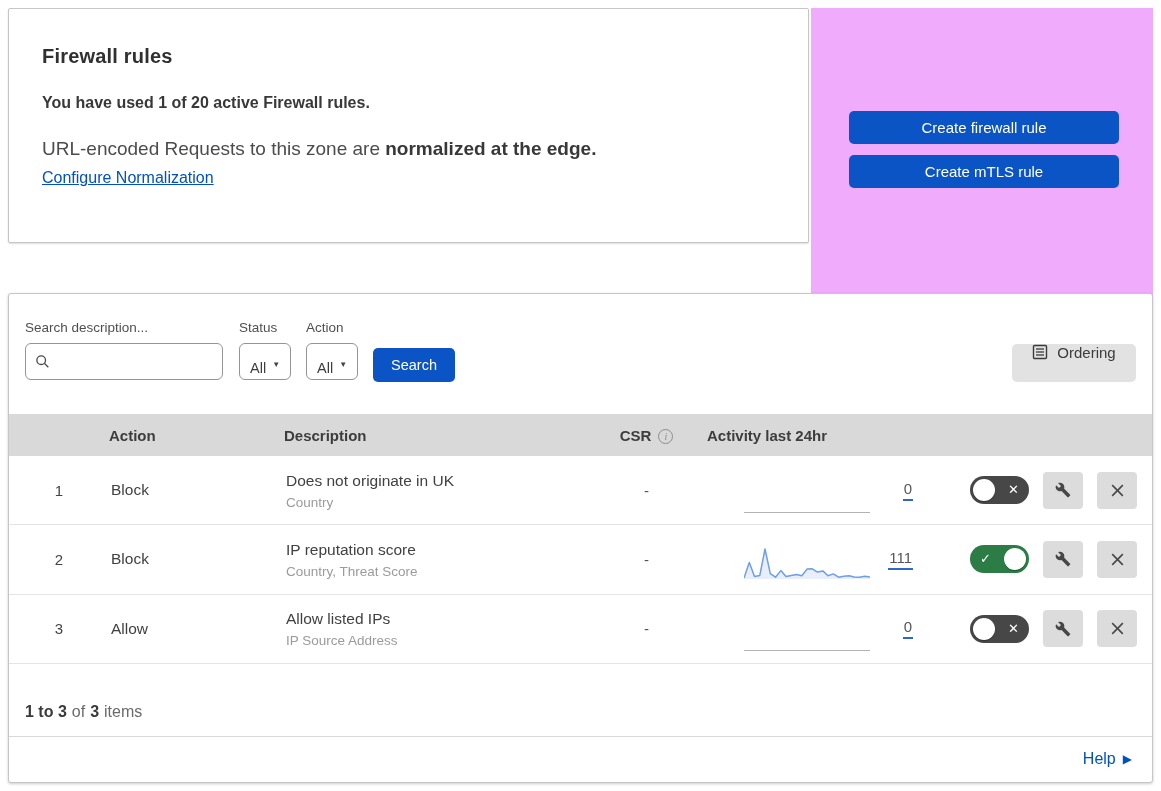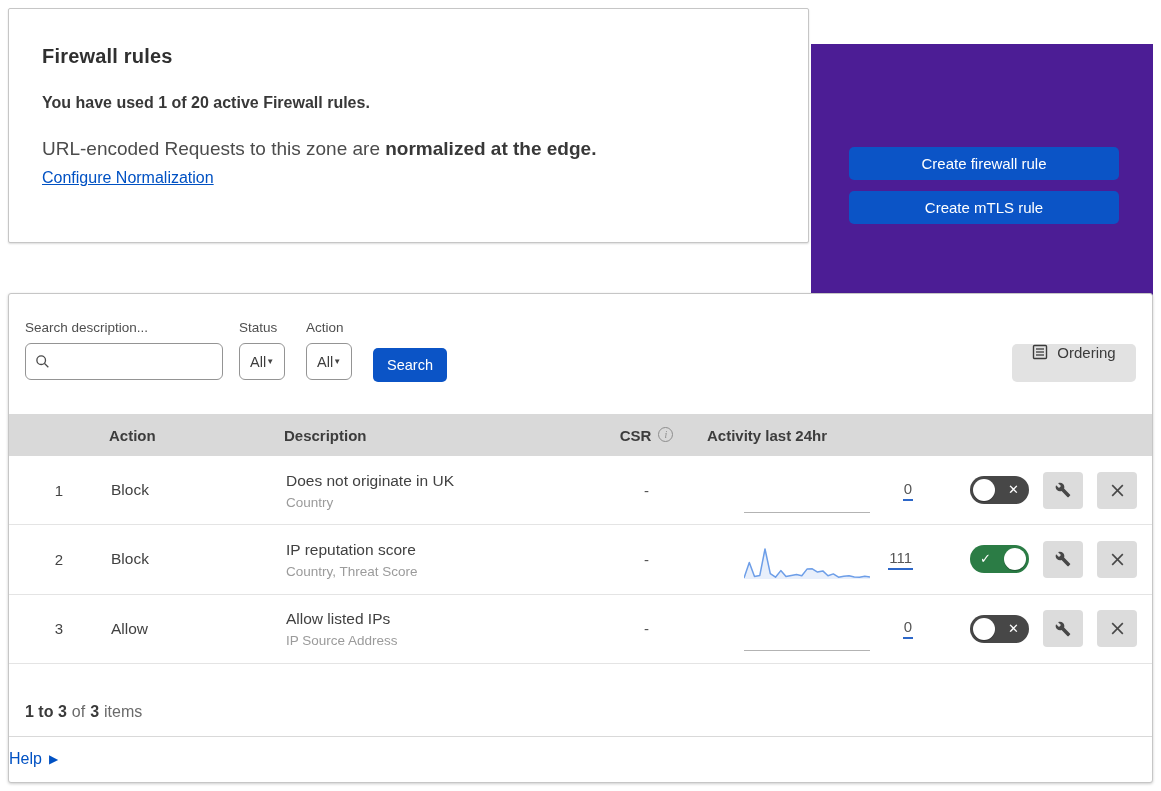--- a/index.html
+++ b/index.html
@@ -17,22 +17,21 @@
   .intro-title { margin-top:36px; font-size:20px; font-weight:700; color:#303030; letter-spacing:.2px; }
   .intro-desc { margin-top:14px; font-size:16px; line-height:26px; color:#4c4c4c; max-width:735px; }
   .intro-usage { margin-top:26px; font-size:16px; font-weight:700; color:#383838; }
   .intro-norm { margin-top:26px; font-size:19px; color:#4c4c4c; }
   .intro-norm b { color:#383838; }
   .intro-link { display:inline-block; margin-top:9px; font-size:16px; color:#0051c3; text-decoration:underline; cursor:pointer; }
 
   
   .actions-panel {
     position:absolute; left:811px; top:8px; width:342px; height:331px;
-    background:#4c1d95;
-    margin-top:36px;
+    background:#f0abfc;
   }
   .btn-primary {
     display:block; width:270px; height:33px; margin-left:38px;
     background:#0b54c6; color:#fff; border:none; border-radius:5px;
     font-family:inherit; font-size:15px; cursor:pointer;
   }
   .btn-create-fw { margin-top:103px; }
   .btn-create-mtls { margin-top:11px; }
 
   
@@ -52,47 +51,47 @@
   .filter-label { font-size:13.5px; color:#4f4f4f; margin-bottom:8px; }
   .search-box {
     width:198px; height:37px; border:1px solid #949494; border-radius:6px;
     display:flex; align-items:center; padding:0 9px; background:#fff;
   }
   .search-box input {
     border:none; outline:none; flex:1; min-width:0; font-family:inherit; font-size:14px; margin-left:7px;
   }
   .dropdown {
     height:37px; border:1px solid #949494; border-radius:6px; background:#fff;
-    display:flex; align-items:center; padding:4px 10px; gap:0;
+    display:flex; align-items:flex-start; padding:16px 10px; gap:6px;
     font-size:14.5px; color:#3d3d3d; cursor:pointer;
   }
   .caret { font-size:8px; color:#444; }
   .btn-search {
-    position:absolute; left:364px; top:54px; width:74px; height:34px;
+    position:absolute; left:364px; top:54px; width:82px; height:34px;
     background:#0b54c6; color:#fff; border:none; border-radius:5px;
     font-family:inherit; font-size:14.5px; cursor:pointer;
   }
   .btn-ordering {
     position:absolute; right:16px; top:50px; height:38px; width:124px;
     background:#e2e2e2; border:none; border-radius:5px;
     display:flex; justify-content:center; gap:9px;
     font-family:inherit; font-size:15px; color:#3b3b3b; cursor:pointer;
   }
 
   
   .tbl-header, .tbl-row {
     display:grid;
     grid-template-columns:100px 175px 310px 105px 220px 1fr;
     align-items:center;
   }
   .tbl-header {
     height:42px; background:#d9d9d9; flex:0 0 auto;
     font-size:15px; font-weight:700; color:#3d3d3d;
   }
-  .th-csr { display:flex; align-items:flex-start; justify-content:center; gap:7px; }
+  .th-csr { display:flex; align-items:flex-end; justify-content:center; gap:7px; }
   .info-icon {
     width:15px; height:15px; border:1px solid #8d8d8d; border-radius:50%;
     color:#8d8d8d; font-family:"Liberation Serif", serif; font-style:italic;
     font-size:10px; line-height:13px; text-align:center; font-weight:400;
   }
   .th-activity { padding-left:8px; }
   .tbl-row { height:70px; border-bottom:1px solid #e4e4e4; }
   .cell-index { text-align:center; font-size:15px; color:#444; }
   .cell-action { font-size:15.5px; color:#414141; padding-left:2px; }
   .cell-desc { padding-left:2px; }
@@ -125,21 +124,21 @@
   .icon-btn {
     width:40px; height:37px; background:#dcdcdc; border:none; border-radius:4px;
     display:flex; align-items:center; justify-content:center; cursor:pointer;
   }
 
   
   .tbl-footer { height:72px; flex:0 0 auto; display:flex; align-items:center; padding:24px 16px 0; font-size:16px; color:#6a6a6a; gap:5px; }
   .tbl-footer b { color:#3a3a3a; }
   .help-bar {
     border-top:1px solid #d9d9d9; height:46px; flex:0 0 auto;
-    display:flex; align-items:center; padding-right:20px;
+    display:flex; align-items:center; justify-content:flex-end; padding-right:20px;
   }
   .help-link { color:#0051c3; font-size:16px; display:flex; align-items:center; gap:7px; cursor:pointer; text-decoration:none; }
   .help-arrow { font-size:12px; }
 </style>
 </head>
 <body>
 
 <div class="page">
 
   <section class="intro-card">

